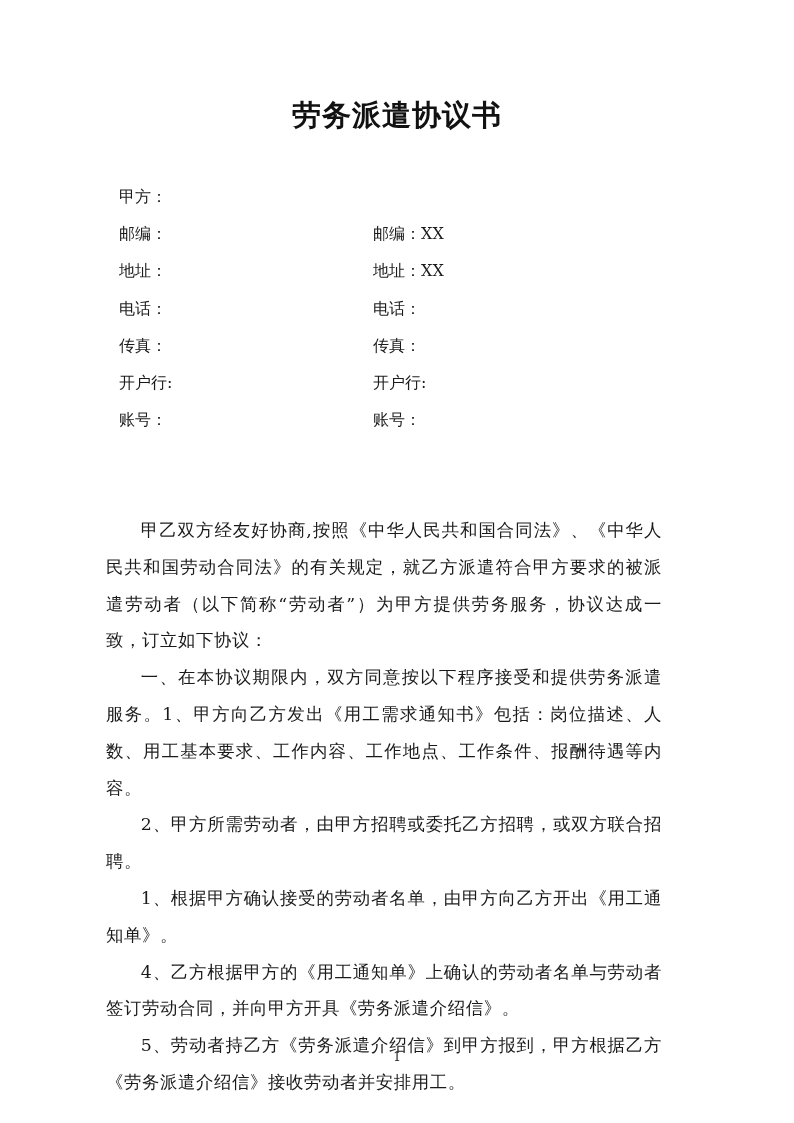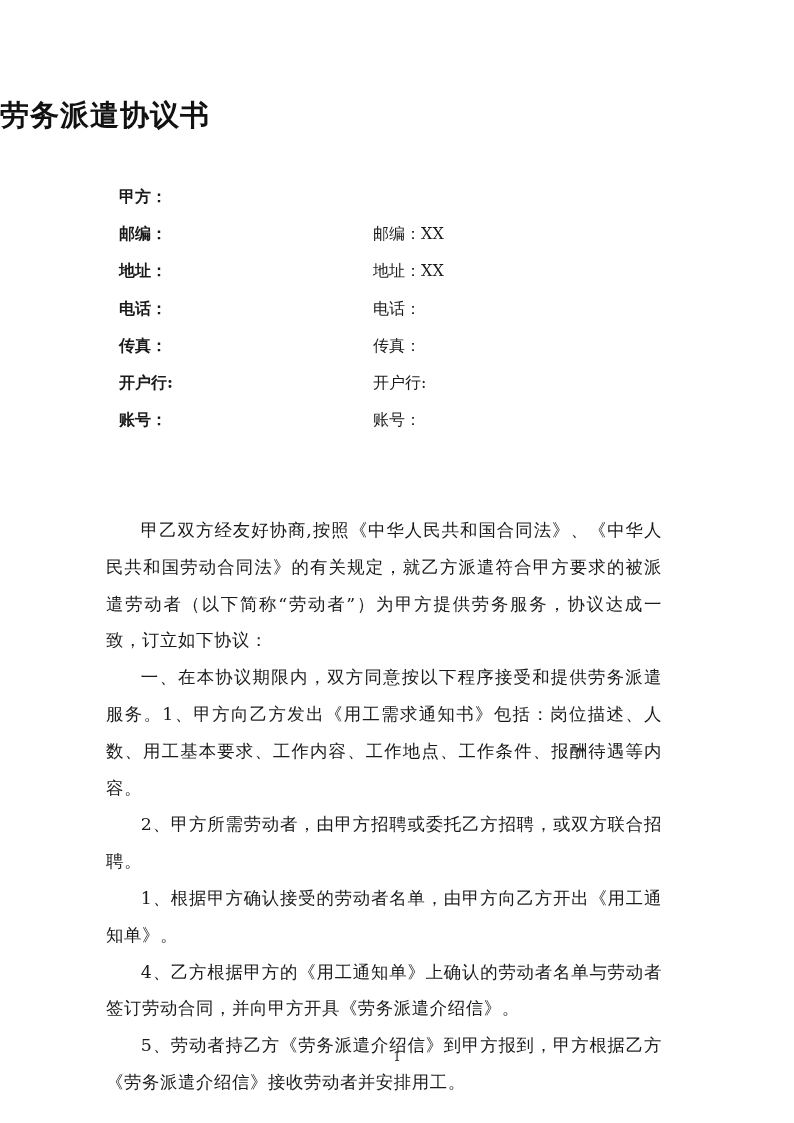--- a/index.html
+++ b/index.html
@@ -1,24 +1,24 @@
 <!DOCTYPE html>
 <html><head>
   <meta charset="utf-8">
   <style>
     html, body { margin: 0; padding: 0; background: #ffffff; }
     body { width: 794px; height: 1123px; position: relative; overflow: hidden;
       font-family: "DejaVu Serif", "Liberation Serif", serif; color: #1a1a1a; }
     .page { position: absolute; left: 0; top: 0; width: 794px; height: 1123px; background: #fff; }
-    .title { position: absolute; left: 0; width: 794px; top: 96px; text-align: left;
+    .title { position: absolute; left: 0; width: 794px; top: 96px; text-align: center;
       font-family: "DejaVu Sans", "Liberation Sans", sans-serif; font-weight: bold;
       font-size: 29px; letter-spacing: 1px; color: #111; }
     .party-table { position: absolute; left: 119px; top: 184px; width: 560px; }
     .party-row { height: 37.2px; display: flex; font-size: 16px; line-height: 26px; }
-    .party-left { width: 254px; font-weight: bold; }
+    .party-left { width: 254px; }
     .party-right { flex: 1; }
     .body { position: absolute; left: 106px; top: 512px; width: 556px;
       font-size: 17.4px; line-height: 36.8px; text-align: justify; letter-spacing: 0.6px; }
     .body p { margin: 0; text-indent: 2em; }
     .page-num { position: absolute; top: 1050px; left: 0; width: 794px; text-align: center;
       font-size: 12px; color: #222; }
   </style>
 </head>
 <body>
 

